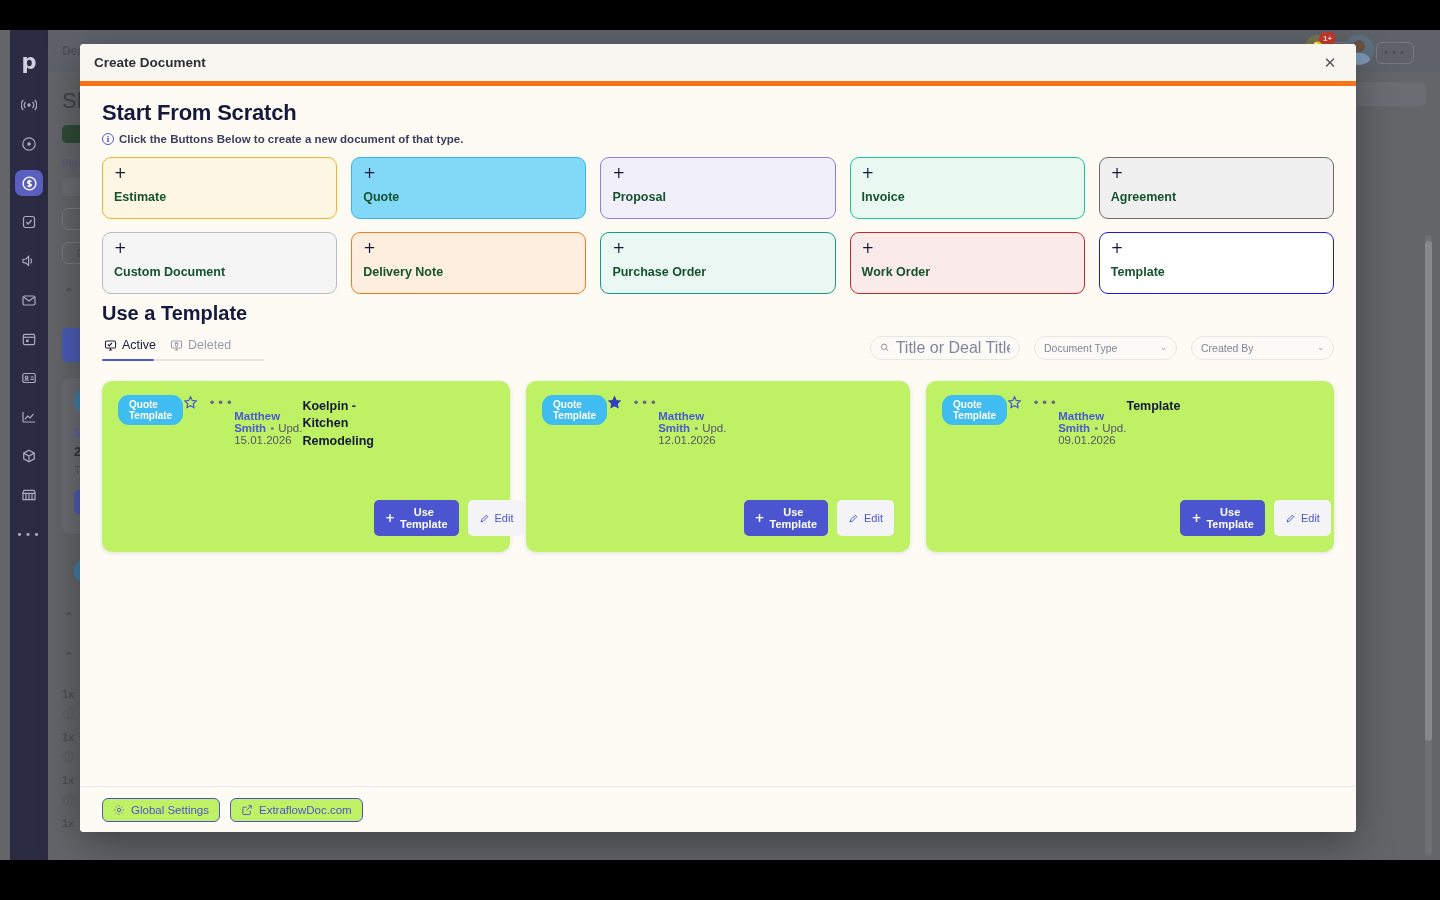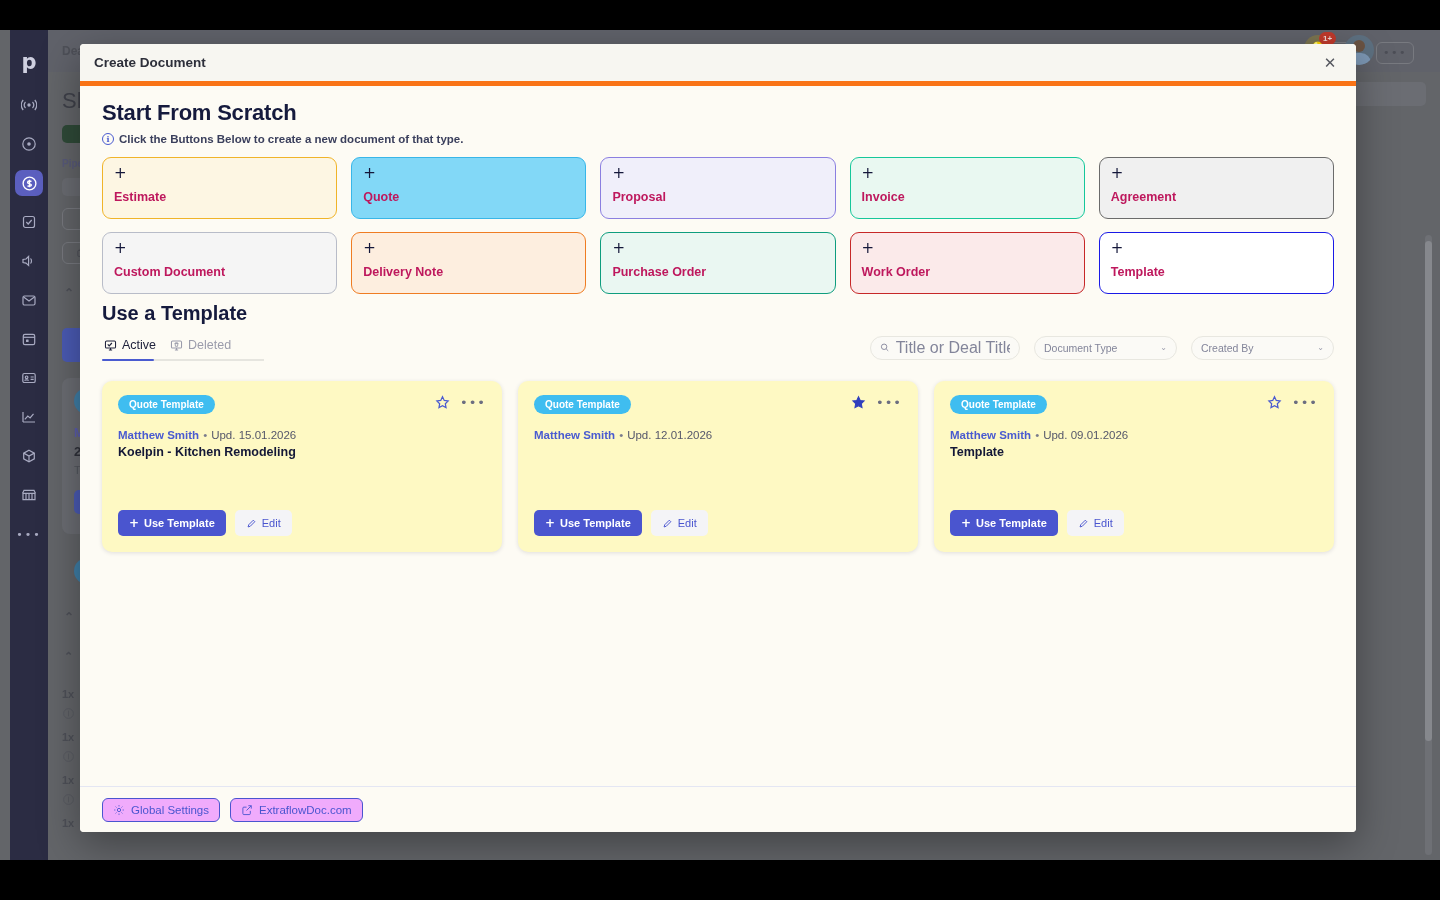--- a/index.html
+++ b/index.html
@@ -100,21 +100,21 @@
 
   .doc-grid { display: grid; grid-template-columns: repeat(5, 1fr); gap: 13px 14px; }
   .doc-btn {
     height: 62px; border-radius: 9px; border: 1.6px solid #ccc; background: #fff;
     text-align: left; padding: 9px 11px 0 11px; cursor: pointer;
     display: flex; flex-direction: column; justify-content: flex-start;
     font-family: "Liberation Sans", sans-serif;
   }
   .doc-btn .plus { font-size: 15px; line-height: 13px; color: #14173a; font-weight: 500;
                    font-family: "DejaVu Sans", sans-serif; }
-  .doc-btn .lbl { font-size: 12.5px; font-weight: bold; color: #be185d; margin-top: 10px; }
+  .doc-btn .lbl { font-size: 12.5px; font-weight: bold; color: #14532d; margin-top: 10px; }
   h2.sect2 { font-size: 20px; font-weight: bold; color: #151a3d; }
   .tabs-row { display: flex; align-items: center; justify-content: space-between;
               margin-top: 9px; }
   .tabs { display: flex; gap: 0; position: relative; }
   .tab {
     display: flex; align-items: center; gap: 5px; font-size: 12.5px;
     padding: 4px 12px 9px 2px; color: #9b9cab; cursor: pointer;
     border: none; background: none; font-family: "Liberation Sans", sans-serif;
   }
   .tab.active { color: #20233d; }
@@ -135,24 +135,24 @@
   .search-box input::placeholder { color: #83859a; }
   .sel {
     width: 143px; height: 24px; background: #fbfaf6; border: 1px solid #e8e7e0;
     border-radius: 12px; display: flex; align-items: center; justify-content: space-between;
     padding: 0 9px; font-size: 10.5px; color: #83859a; cursor: pointer;
   }
   .chev { font-size: 8px; color: #9b9dad; font-family: "DejaVu Sans", sans-serif; }
 
   .cards { display: flex; gap: 16px; margin-top: 20px; align-items: flex-start; }
   .card {
-    width: 408px; background: #fef9c3; border-radius: 10px;
+    width: 408px; background: #bef264; border-radius: 10px;
     box-shadow: 0 1px 4px rgba(30,30,60,.13); padding: 14px 16px 16px 16px;
     position: relative; min-height: 171px;
-    display: flex; flex-direction: column;
+    display: flex; flex-direction: row;
   }
   .card-top { display: flex; align-items: flex-start; justify-content: space-between; }
   .badge {
     background: #3fbdf0; color: #fff; font-size: 10px; font-weight: bold;
     border-radius: 11px; padding: 4px 11px; line-height: 1.1;
   }
   .card-actions { display: flex; align-items: center; gap: 10px; }
   .star { width: 15px; height: 15px; cursor: pointer; color: #4a5bd0; }
   .dots { color: #6c6e80; font-size: 13px; letter-spacing: 1px; cursor: pointer;
           line-height: 8px; font-family: "DejaVu Sans", sans-serif; }
@@ -175,21 +175,21 @@
     display: flex; align-items: center; gap: 5px;
     font-family: "Liberation Sans", sans-serif;
   }
 
   .modal-footer {
     flex: 0 0 46px; border-top: 1px solid #e4e6f3;
     display: flex; align-items: center; gap: 10px; padding: 0 22px;
     background: #fdfbf4;
   }
   .foot-btn {
-    border: 1px solid #4a55cf; color: #4a55cf; background: #f0abfc;
+    border: 1px solid #4a55cf; color: #4a55cf; background: #bef264;
     border-radius: 6px; font-size: 11.5px; padding: 5px 10px; cursor: pointer;
     display: flex; align-items: center; gap: 6px;
     font-family: "Liberation Sans", sans-serif;
   }
 </style>
 </head>
 <body>
 
 <div id="root">
 

